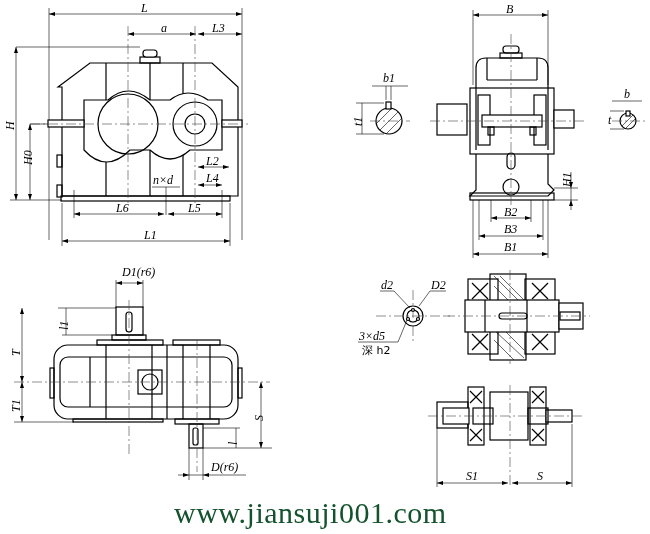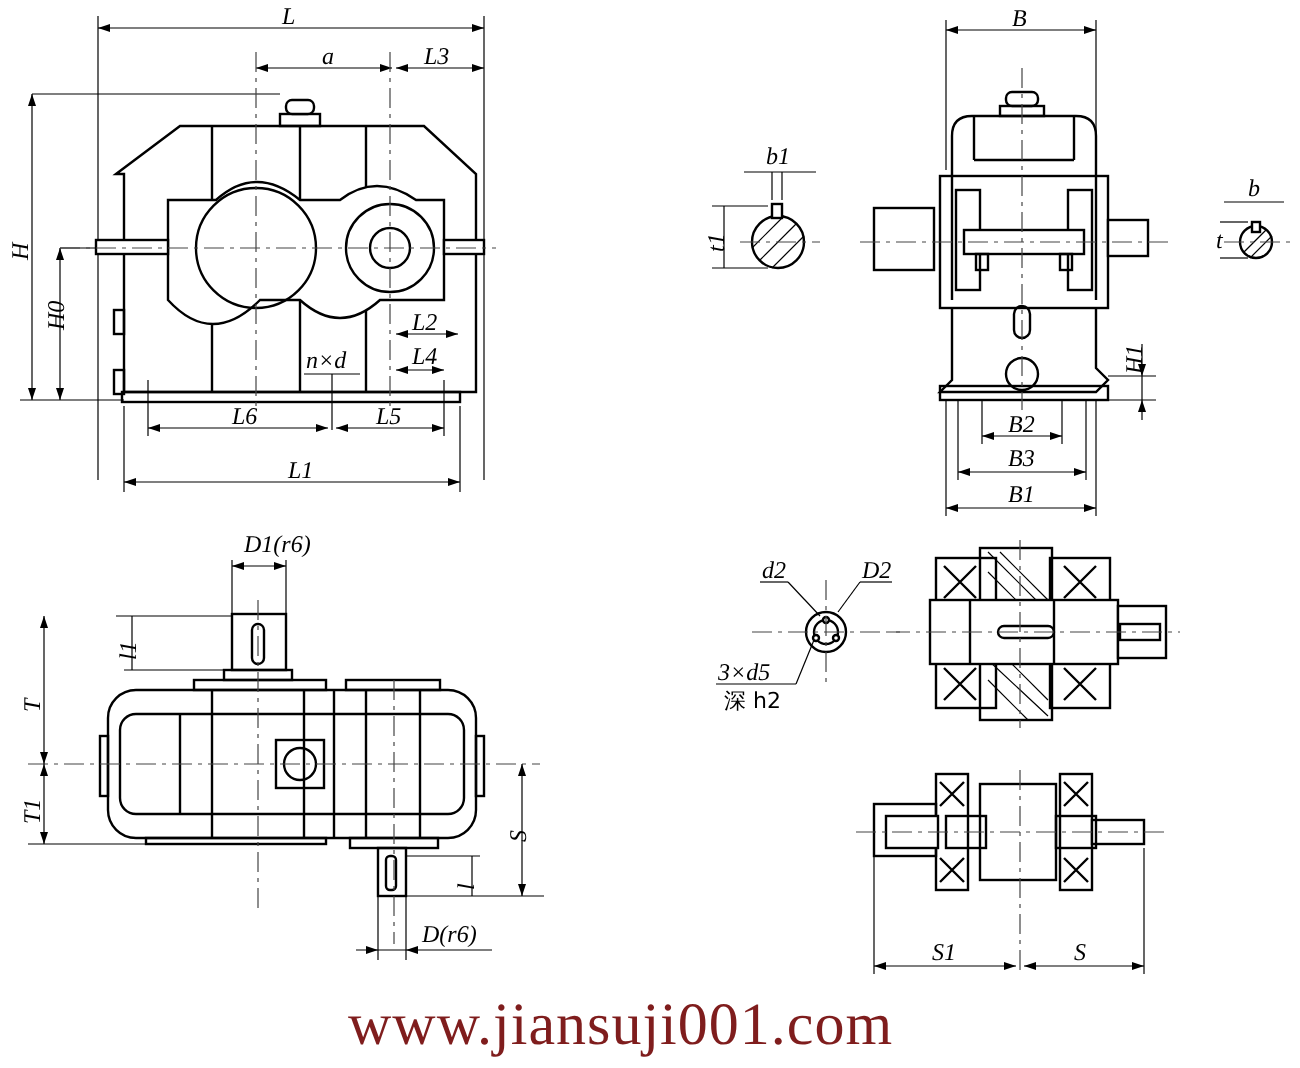--- a/index.html
+++ b/index.html
@@ -4,21 +4,21 @@
 <style>
   html, body { margin:0; padding:0; background:#ffffff; }
   body { width:650px; height:534px; position:relative; overflow:hidden; font-family:"Liberation Serif", serif; }
   svg { position:absolute; left:0; top:0; }
   .ln { stroke:#000; stroke-width:1.2; fill:none; }
   .thin { stroke:#000; stroke-width:0.6; fill:none; }
   .cl { stroke:#444; stroke-width:0.6; stroke-dasharray:10 3 2 3; fill:none; }
   .fw { fill:#fff; stroke:#000; stroke-width:1.2; }
   .lbl { font-family:"Liberation Serif", serif; font-style:italic; font-size:12px; fill:#000; }
   .cn { font-family:"DejaVu Sans", sans-serif; font-size:11px; fill:#000; }
-  .watermark { position:absolute; left:174px; top:496px; font-family:"Liberation Serif", serif; font-size:30px; color:#7f1d1d; letter-spacing:0.5px; }
+  .watermark { position:absolute; left:174px; top:496px; font-family:"Liberation Serif", serif; font-size:30px; color:#14532d; letter-spacing:0.5px; }
 </style>
 </head>
 <body>
 
 <svg width="650" height="534" viewBox="0 0 650 534">
 
   <g>
 
     <line class="thin" x1="49" y1="14" x2="242" y2="14"></line>
     <line class="thin" x1="49" y1="8" x2="49" y2="240"></line>

